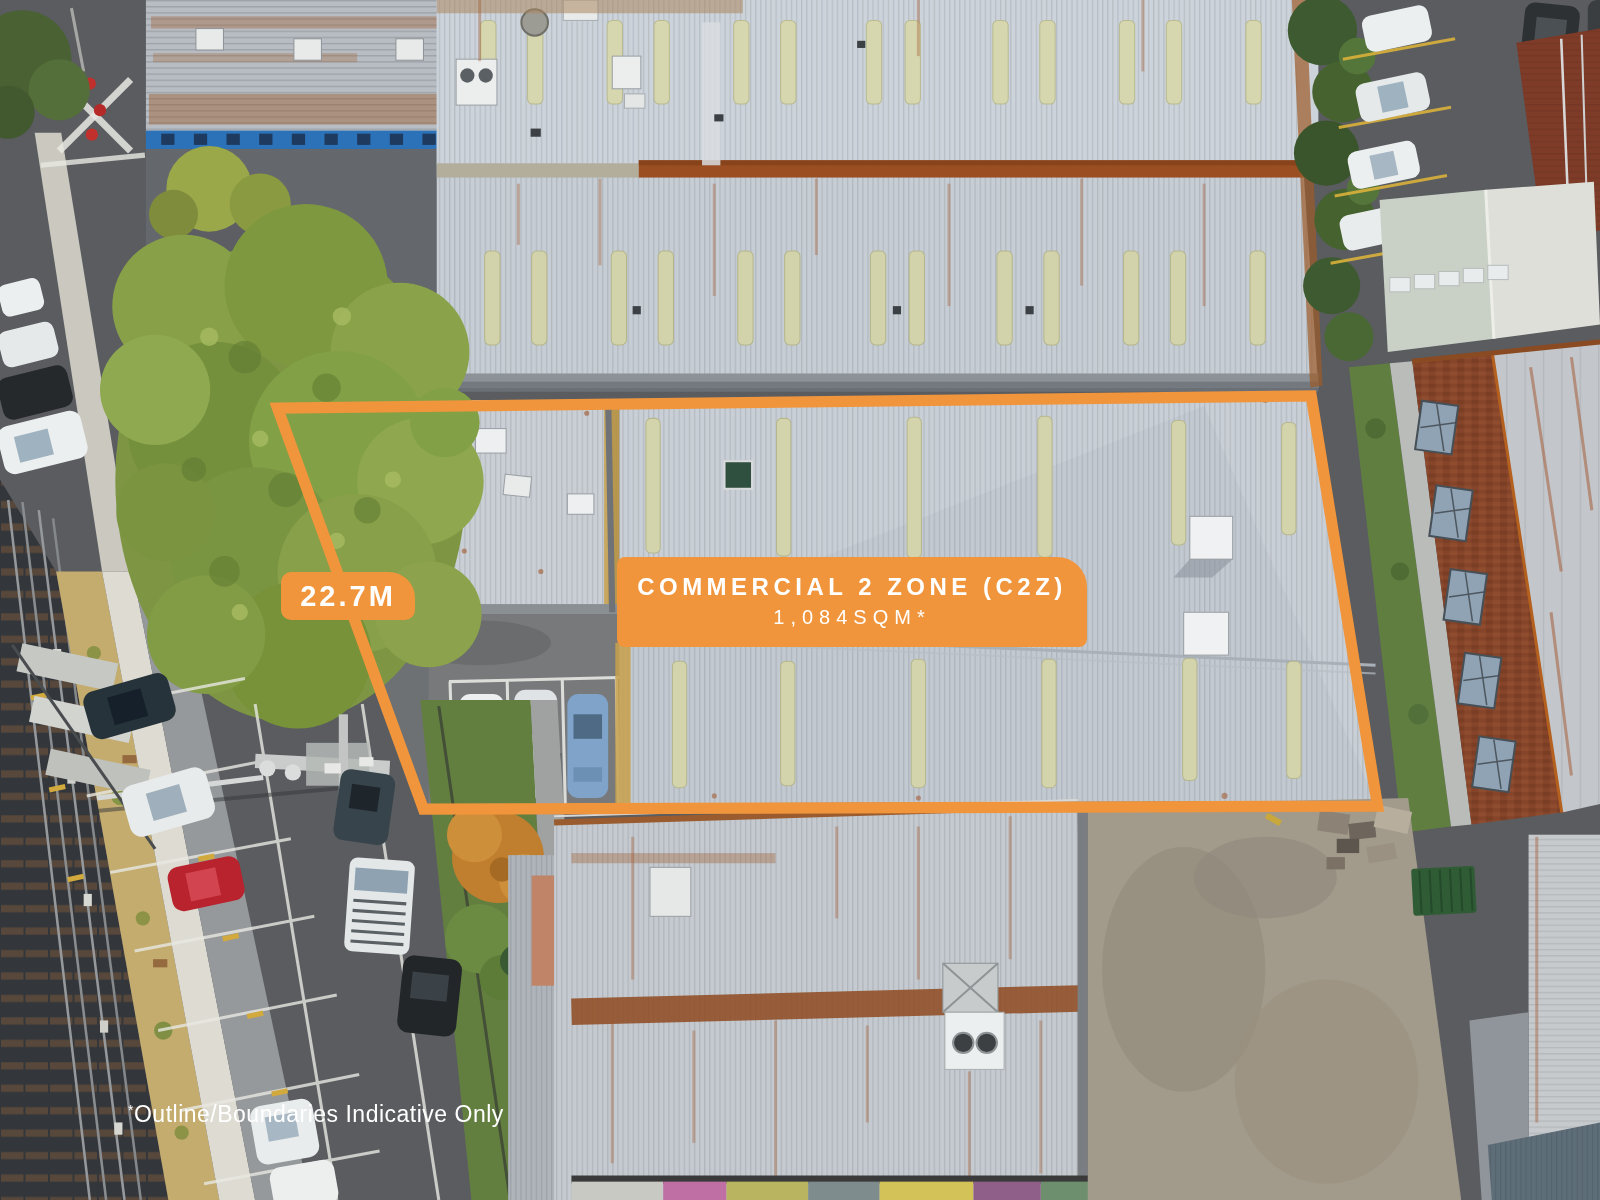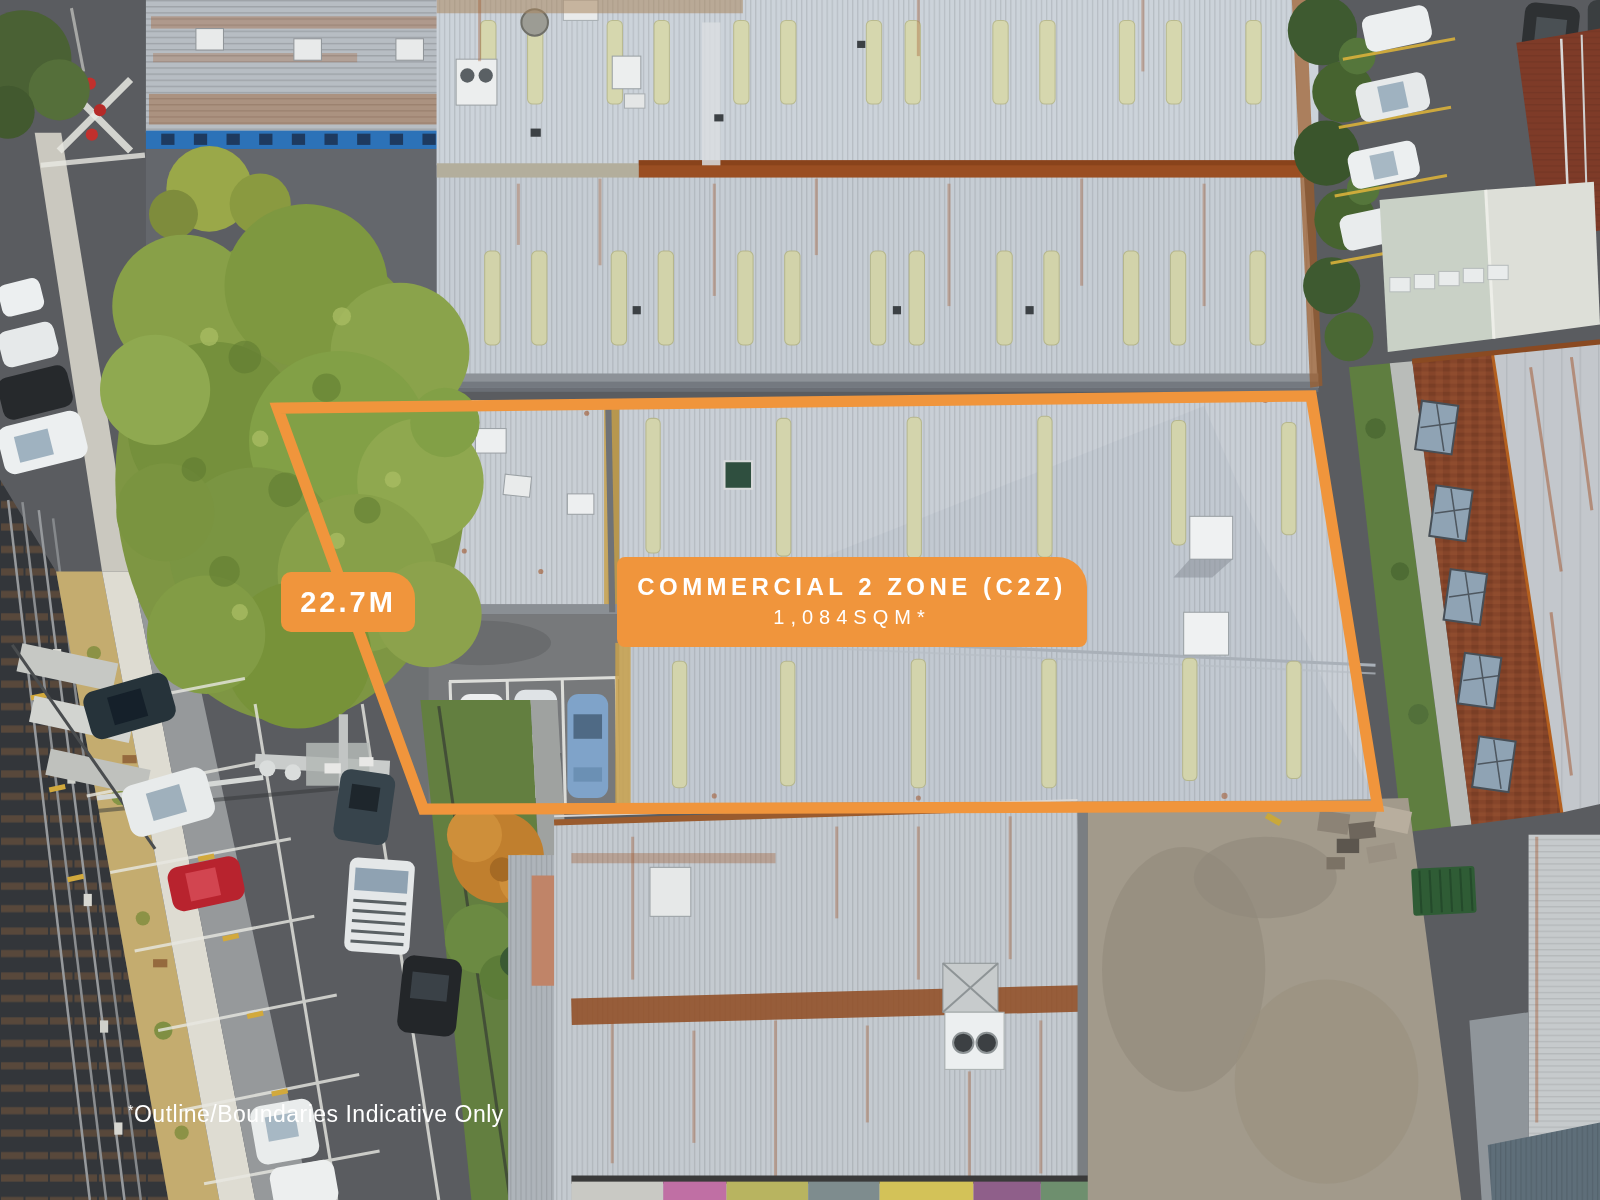--- a/index.html
+++ b/index.html
@@ -14,21 +14,21 @@
     display:flex;flex-direction:column;align-items:center;justify-content:center;
     text-align:center;box-sizing:border-box;
   }
   #zone-label{
     left:617px;top:557px;width:470px;height:90px;
     border-radius:8px 30px 8px 8px;gap:5px;padding:4px 6px 6px 6px;
   }
   #zone-label .l1{font-size:24px;font-weight:bold;letter-spacing:4.5px;white-space:nowrap;}
   #zone-label .l2{font-size:20px;font-weight:normal;letter-spacing:6px;white-space:nowrap;}
   #dim-label{
-    left:281px;top:572px;width:134px;height:60px;
+    left:281px;top:572px;width:134px;height:48px;
     border-radius:10px 26px 10px 10px;
     font-size:29px;font-weight:bold;letter-spacing:3px;
   }
   #disclaimer{
     position:absolute;left:128px;top:1064px;color:#fff;
     font-size:23px;letter-spacing:.5px;white-space:nowrap;margin-top:37px;
   }
   #disclaimer sup{font-size:14px;vertical-align:top;line-height:1;position:relative;top:2px;}
 </style>
 </head>

